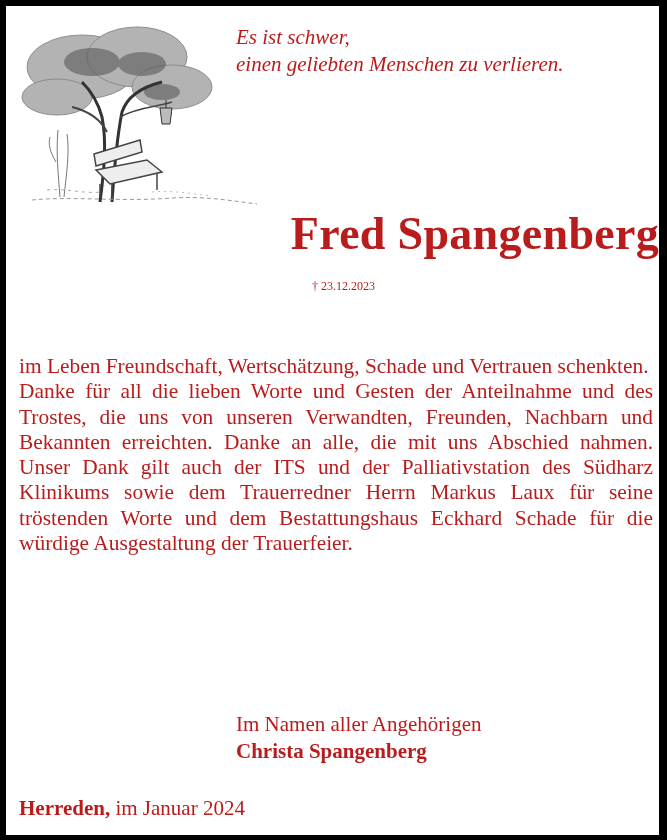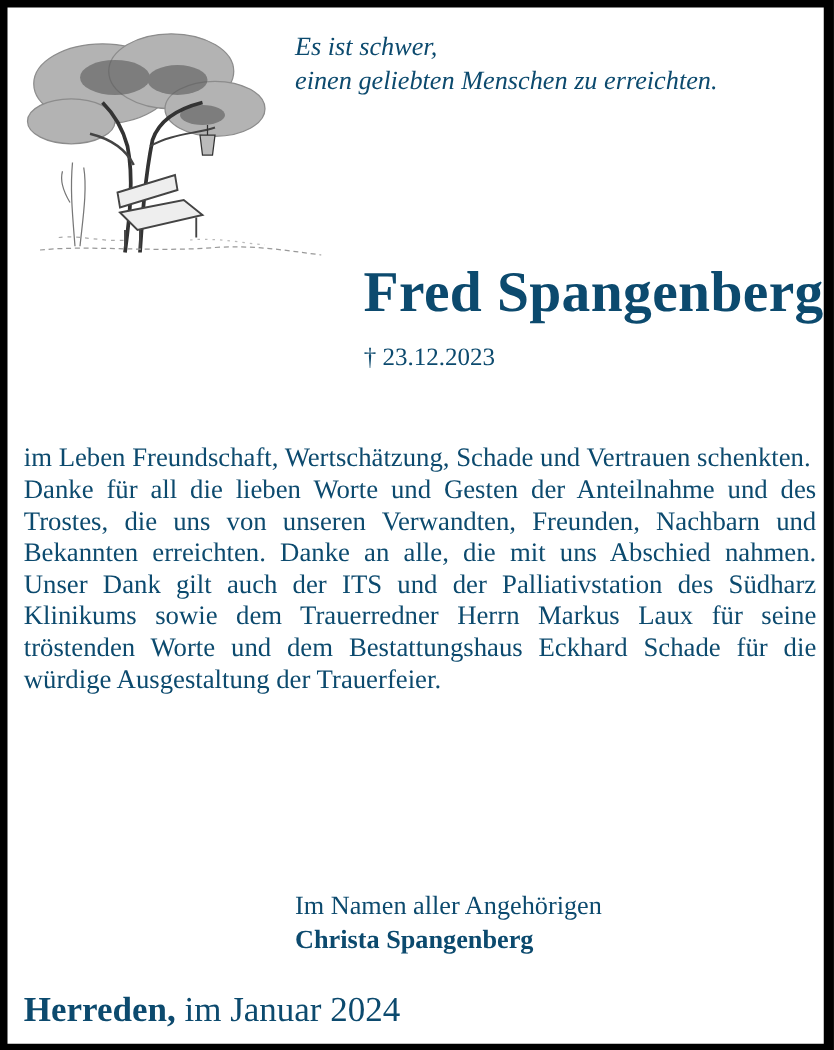--- a/index.html
+++ b/index.html
@@ -1,31 +1,31 @@
 <!DOCTYPE html>
 <html><head>
 <meta charset="utf-8">
 <style>
   html, body { margin:0; padding:0; background:#000; }
   body { width:667px; height:840px; position:relative; overflow:hidden; }
   .card {
     position:absolute; left:6px; top:6px; width:653px; height:829px;
-    background:#fff; color:#0c4a6e;
+    background:#fff; color:#b91c1c;
     font-family:"Liberation Serif","DejaVu Serif", serif;
   }
   .illustration { position:absolute; left:6px; top:6px; width:250px; height:195px; }
   .motto { position:absolute; left:230px; top:18px; font-style:italic; font-size:21px; line-height:27px; }
   .thanks-intro { position:absolute; left:230px; top:104px; font-size:21px; line-height:27px; }
   .name { position:absolute; left:0; width:653px; top:200px; text-align:right; font-weight:bold; font-size:46px; line-height:56px; letter-spacing:0.3px; }
-  .death { position:absolute; left:0; width:653px; top:268px; text-align:center; font-size:20px; line-height:24px; padding-left:22px; box-sizing:border-box; }
+  .death { position:absolute; left:0; width:653px; top:268px; text-align:center; font-size:12px; line-height:24px; padding-left:22px; box-sizing:border-box; }
   .body { position:absolute; left:13px; width:634px; top:348px; font-size:21.4px; line-height:25.3px; text-align:justify; }
   .body p { margin:0; }
   .sign { position:absolute; left:230px; top:705px; font-size:21px; line-height:27px; }
   .sign .signer { font-weight:bold; }
-  .place { position:absolute; left:13px; top:789px; font-size:28px; line-height:27px; }
+  .place { position:absolute; left:13px; top:789px; font-size:21px; line-height:27px; }
   .place .city { font-weight:bold; }
 </style>
 </head>
 <body>
 
 <div class="card">
 
   <svg class="illustration" viewBox="0 0 250 195">
     <g fill="none" stroke="#555" stroke-width="1">
 
@@ -60,21 +60,21 @@
       <path d="M48 185 C46 160 44 140 46 118 M52 185 C54 165 58 140 55 122 M44 150 C38 140 36 132 38 125" stroke="#777"></path>
 
       <path d="M20 188 C60 184 110 190 160 186 C190 184 215 188 245 192" stroke="#999" stroke-dasharray="4 3"></path>
       <path d="M35 178 C55 176 70 182 90 180" stroke="#aaa" stroke-dasharray="3 4"></path>
       <path d="M140 180 C160 178 180 182 200 184" stroke="#bbb" stroke-dasharray="2 4"></path>
     </g>
   </svg>
 
   <div class="motto">
     <div>Es ist schwer,</div>
-    <div>einen geliebten Menschen zu erreichten.</div>
+    <div>einen geliebten Menschen zu verlieren.</div>
   </div>
 
 
   <div class="name">Fred Spangenberg</div>
 
   <div class="death">† 23.12.2023</div>
 
   <div class="body">
     <p>im Leben Freundschaft, Wertschätzung, Schade und Vertrauen schenkten.</p>
     <p>Danke für all die lieben Worte und Gesten der Anteilnahme und des Trostes, die uns von unseren Verwandten, Freunden, Nachbarn und Bekannten erreichten. Danke an alle, die mit uns Abschied nahmen. Unser Dank gilt auch der ITS und der Palliativstation des Südharz Klinikums sowie dem Trauerredner Herrn Markus Laux für seine tröstenden Worte und dem Bestattungshaus Eckhard Schade für die würdige Ausgestaltung der Trauerfeier.</p>

